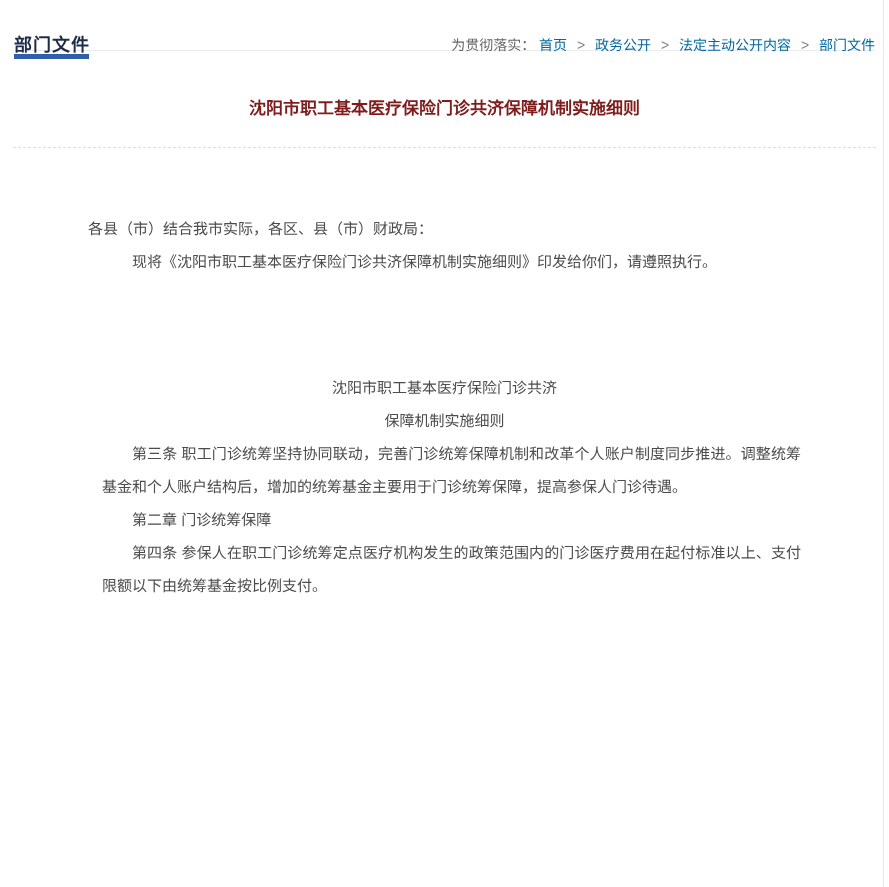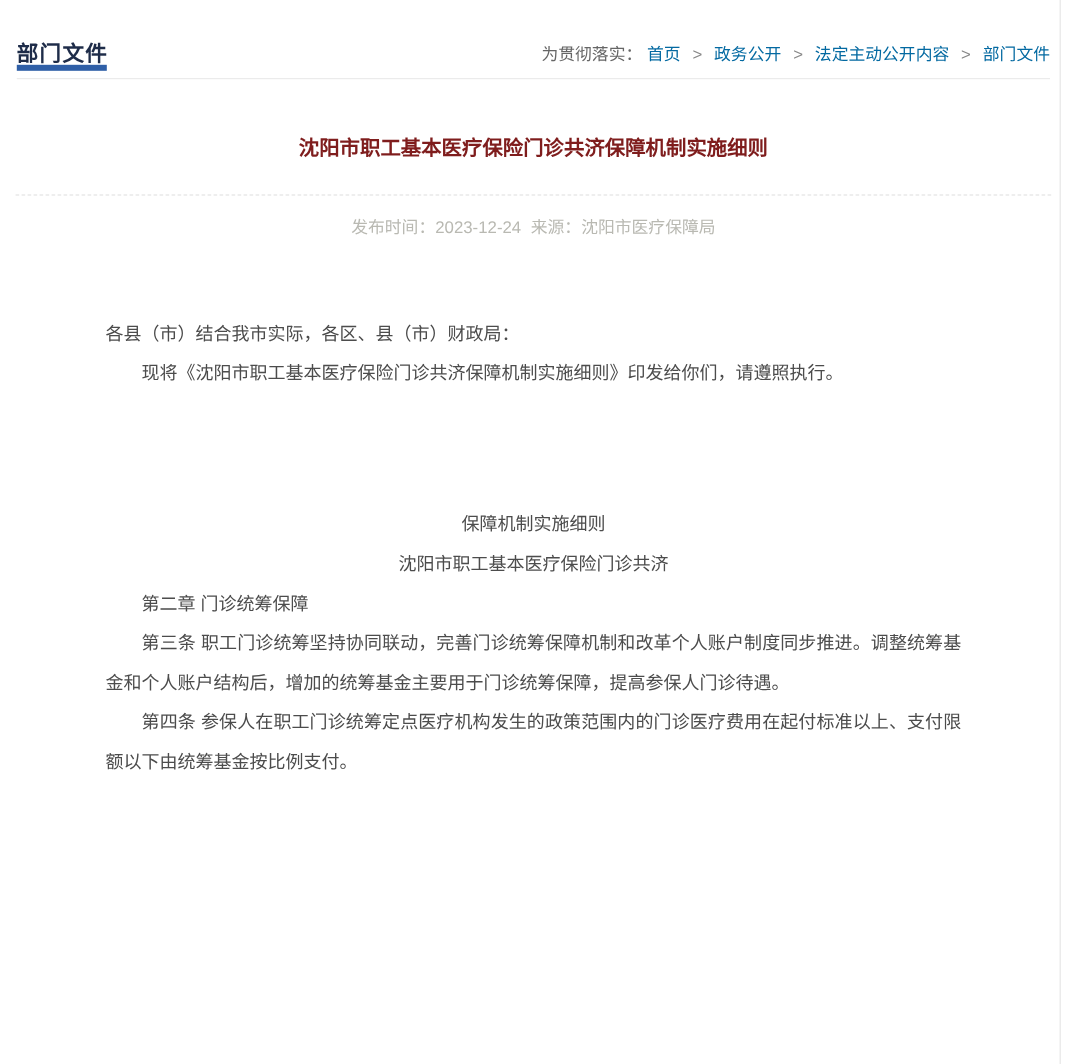--- a/index.html
+++ b/index.html
@@ -15,21 +15,21 @@
   .page-right-border {
     position: absolute;
     top: 0; right: 5px;
     width: 1px; height: 887px;
     background: #e6e6e6;
   }
   
   .page-header {
     position: relative;
     margin: 0 14px 0 14px;
-    height: 66px;
+    height: 51px;
     border-bottom: 1px solid #ebebeb;
   }
   .section-tab {
     position: absolute;
     left: 0; top: 30px;
     font-size: 18px;
     font-weight: bold;
     color: #1e2c49;
     letter-spacing: 1px;
     cursor: pointer;
@@ -74,21 +74,21 @@
   .article-meta .meta-src-label { margin-left: 8px; }
   .article-body {
     margin-top: 64px;
     padding: 0 75px;
     font-size: 15px;
     line-height: 33px;
     color: #4c4c4c;
     text-align: justify;
   }
   .article-body p { margin: 0; }
-  .article-body p.indent { text-indent: 2em; }
+  .article-body p.indent { text-indent: 2em; margin-left: 14px; }
   .article-body p.centered { text-align: center; text-indent: 0; }
   .body-gap { height: 93px; }
 </style>
 </head>
 <body>
 
 <div class="page-right-border"></div>
 
 <header class="page-header">
   <div class="section-tab">
@@ -103,27 +103,24 @@
     <span class="sep">&gt;</span>
     <span class="crumb">法定主动公开内容</span>
     <span class="sep">&gt;</span>
     <span class="crumb">部门文件</span>
   </nav>
 </header>
 
 <main class="article">
   <h1 class="article-title">沈阳市职工基本医疗保险门诊共济保障机制实施细则</h1>
   <hr class="dashed-divider">
-  <div class="article-meta">
-    <span>发布时间：</span><span>2023-12-24</span><span class="meta-src-label">来源：</span><span>沈阳市医疗保障局</span>
-  </div>
 
   <div class="article-body">
     <p class="plain">各县（市）结合我市实际，各区、县（市）财政局：</p>
     <p class="indent">现将《沈阳市职工基本医疗保险门诊共济保障机制实施细则》印发给你们，请遵照执行。</p>
     <div class="body-gap"></div>
+    <p class="centered">沈阳市职工基本医疗保险门诊共济</p>
     <p class="centered">保障机制实施细则</p>
-    <p class="centered">沈阳市职工基本医疗保险门诊共济</p>
+    <p class="indent">第三条 职工门诊统筹坚持协同联动，完善门诊统筹保障机制和改革个人账户制度同步推进。调整统筹基金和个人账户结构后，增加的统筹基金主要用于门诊统筹保障，提高参保人门诊待遇。</p>
     <p class="indent">第二章 门诊统筹保障</p>
-    <p class="indent">第三条 职工门诊统筹坚持协同联动，完善门诊统筹保障机制和改革个人账户制度同步推进。调整统筹基金和个人账户结构后，增加的统筹基金主要用于门诊统筹保障，提高参保人门诊待遇。</p>
     <p class="indent">第四条 参保人在职工门诊统筹定点医疗机构发生的政策范围内的门诊医疗费用在起付标准以上、支付限额以下由统筹基金按比例支付。</p>
   </div>
 </main>
 
 </body></html>

